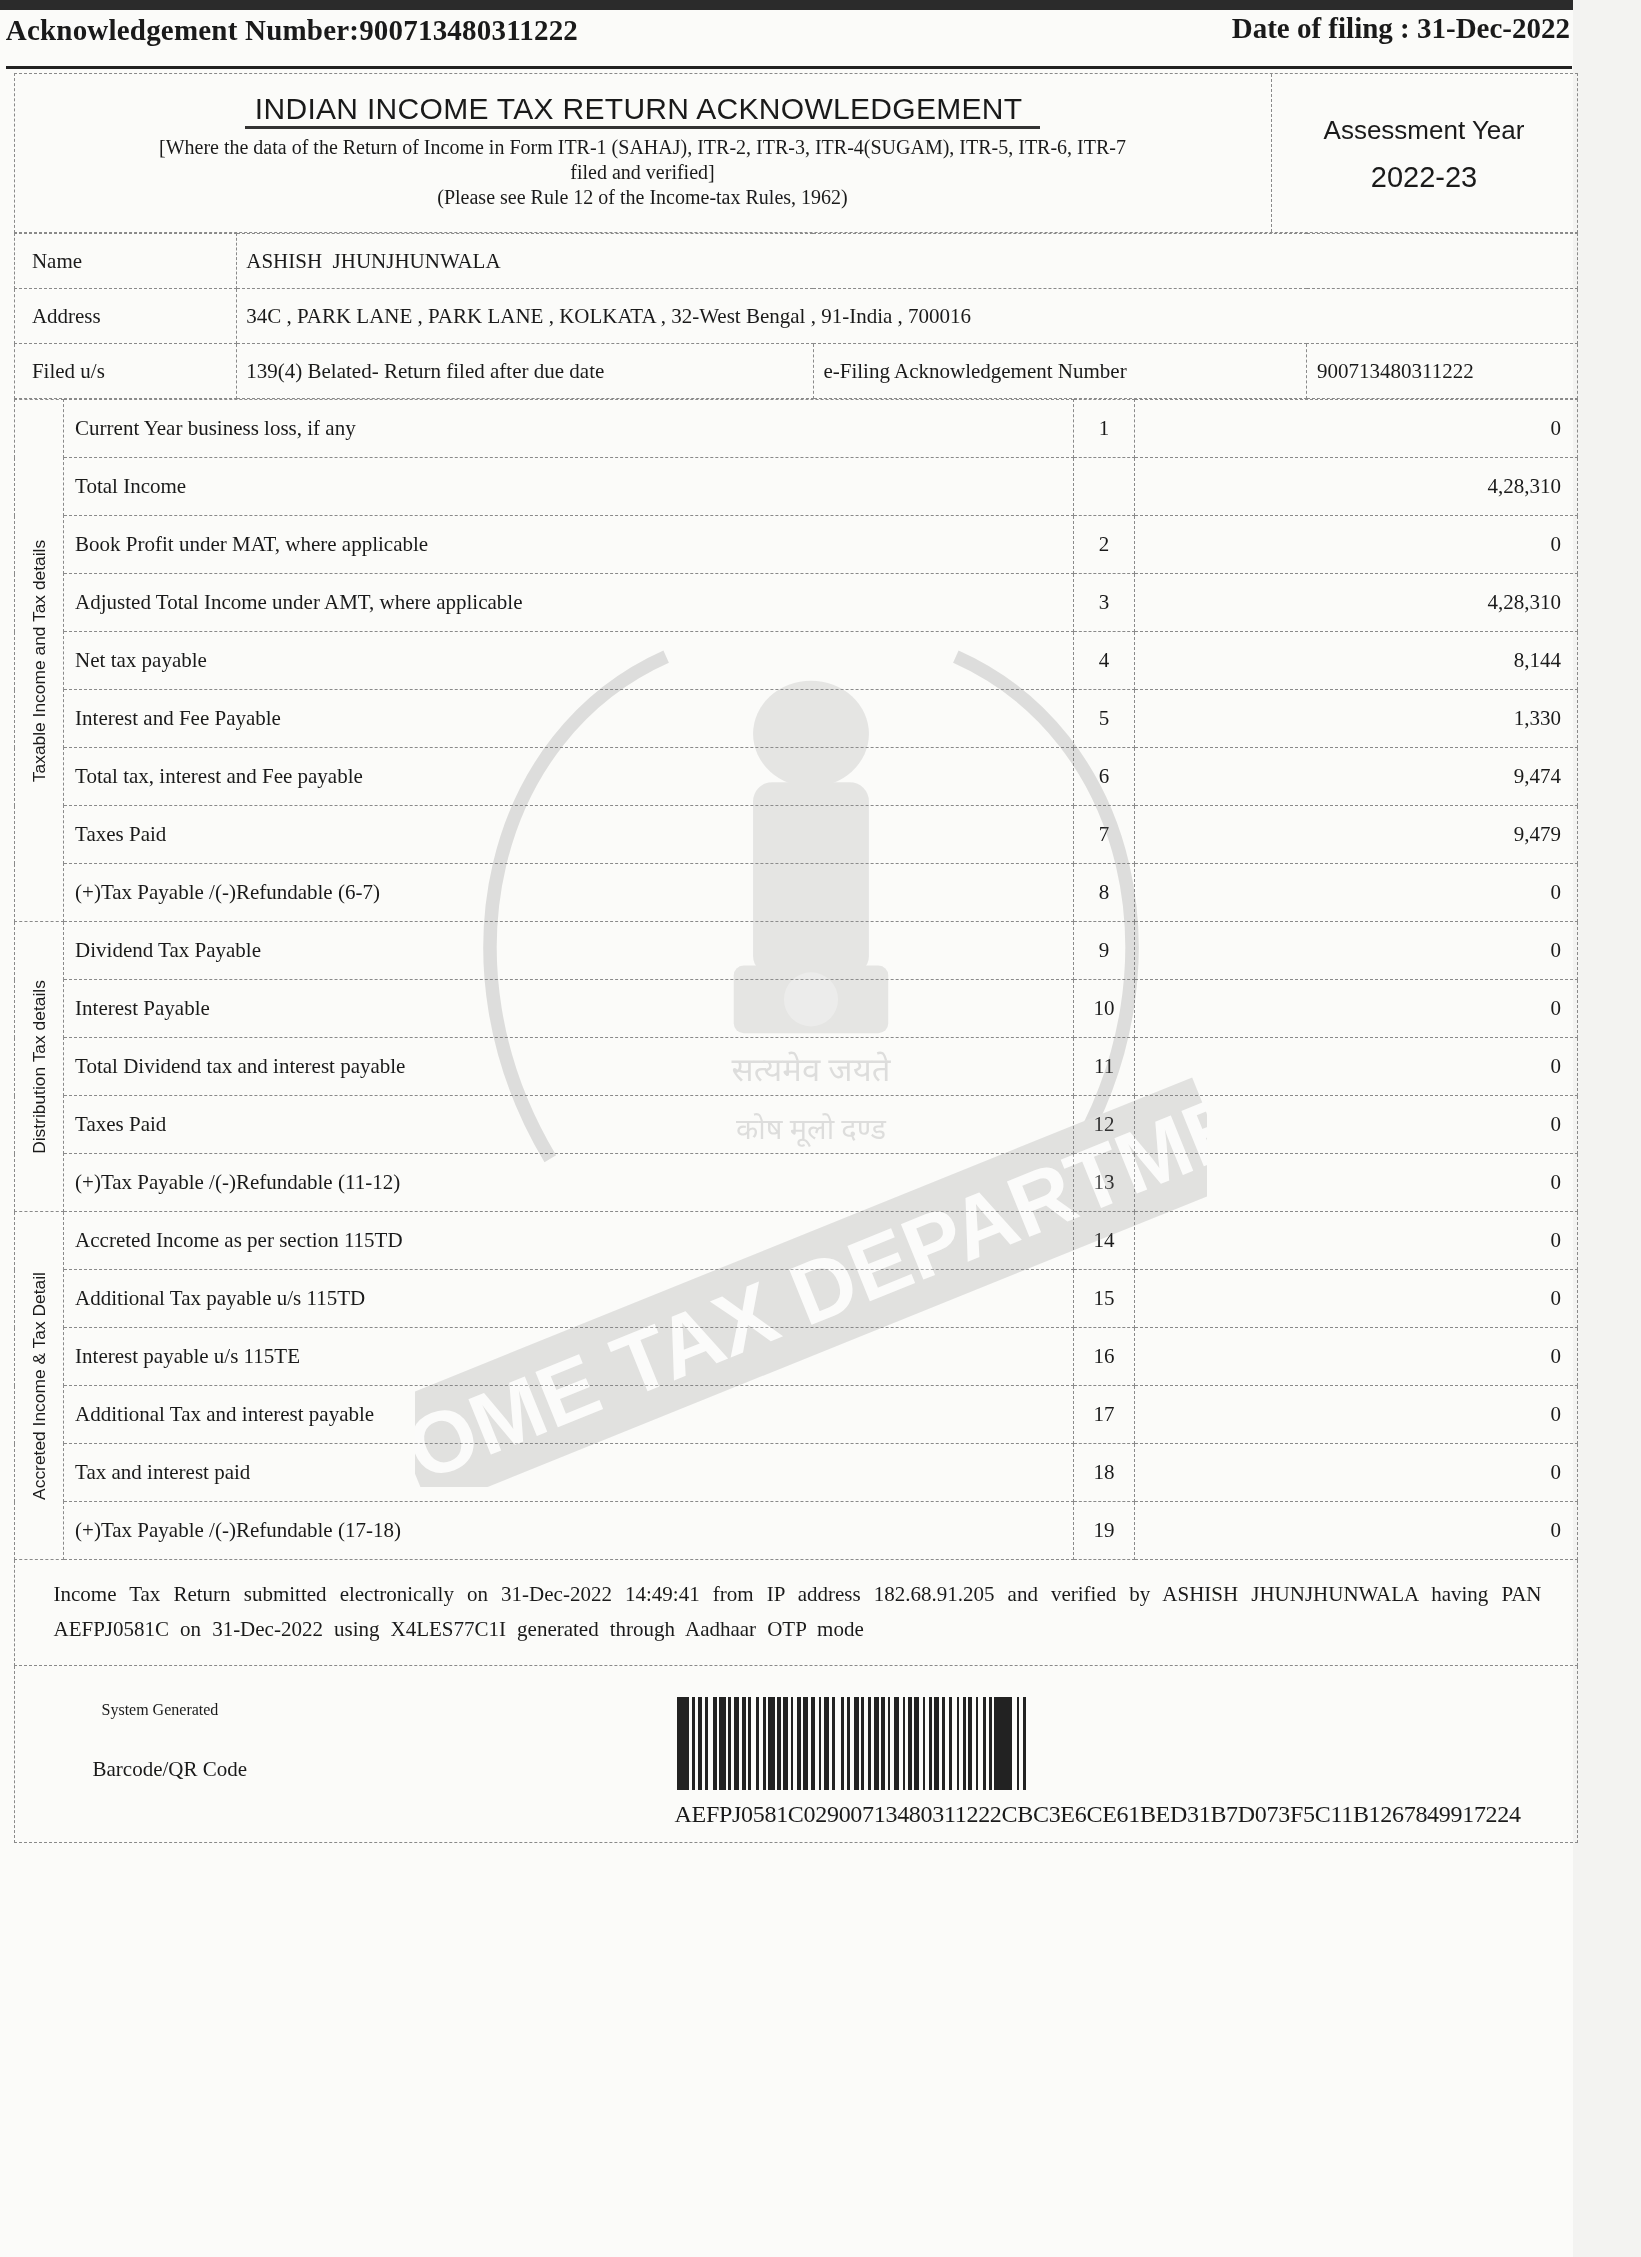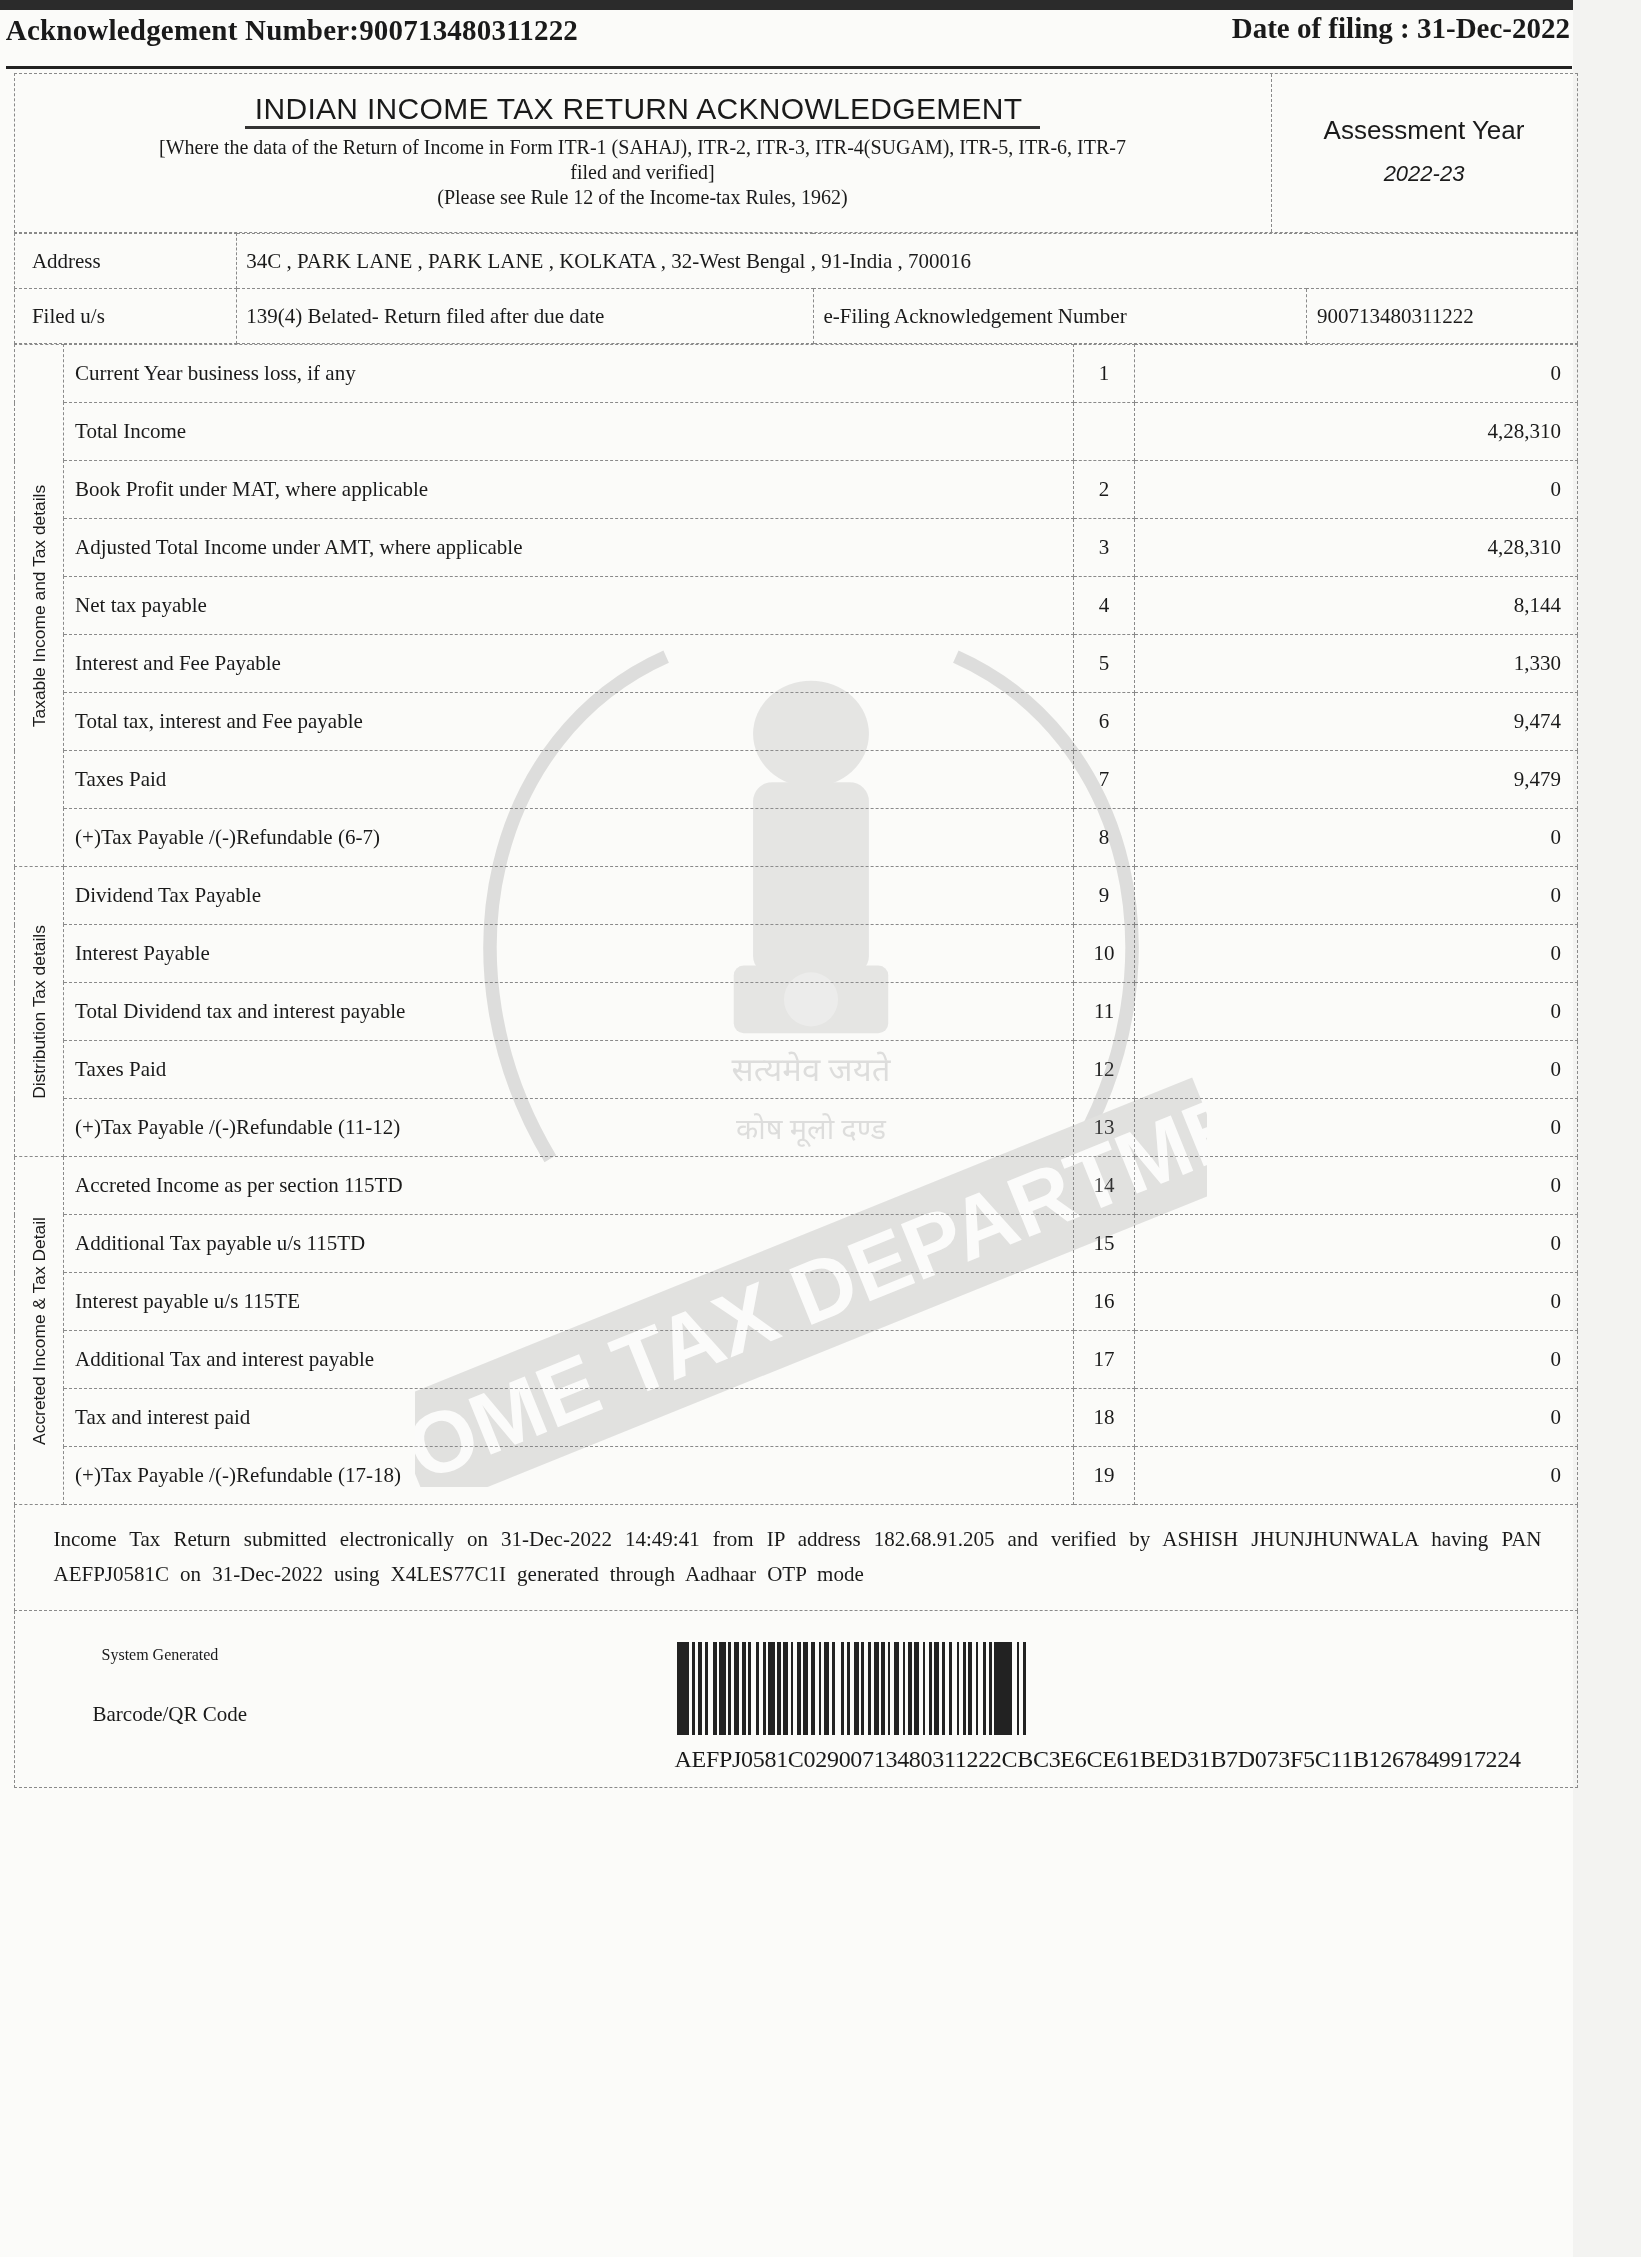--- a/index.html
+++ b/index.html
@@ -15,21 +15,21 @@
 
   .page { position: absolute; left: 13.5px; top: 73px; width: 1564px; }
 
   
   .titleblock { display: flex; height: 158px; border: 1px dashed #8a8a8a; }
   .title-left { flex: 1; text-align: center; position: relative; padding-top: 17.4px; }
   .title-main { display: inline-block; font-family: "Liberation Sans", sans-serif; font-size: 30px; letter-spacing: 0.3px; border-bottom: 3.9px solid #333; padding: 0 17.4px 0 9.7px; line-height: 35px; }
   .title-sub { font-size: 20px; line-height: 25px; margin-top: 5.8px; }
   .title-right { width: 305px; border-left: 1px dashed #8a8a8a; text-align: center; font-family: "Liberation Sans", sans-serif; }
   .ay-label { font-size: 26px; margin-top: 41px; }
-  .ay-value { font-size: 22px; margin-top: 15.4px; font-style: italic; }
+  .ay-value { font-size: 29px; margin-top: 15.4px; }
 
   
   .info { width: 100%; border-collapse: collapse; }
   .info td { border: 1px dashed #8a8a8a; font-size: 21px; height: 54px; padding: 0 9.7px; vertical-align: middle; }
   .info td.lbl { width: 194px; padding-left: 17.4px; }
 
   
   .tax { width: 100%; border-collapse: collapse; position: relative; }
   .tax td { border: 1px dashed #8a8a8a; font-size: 21px; height: 55px; vertical-align: middle; }
   .tax td.side { width: 48px; padding: 0; position: relative; }
@@ -73,20 +73,24 @@
       <div class="title-sub" style="margin-top:0">(Please see Rule 12 of the Income-tax Rules, 1962)</div>
     </div>
     <div class="title-right">
       <div class="ay-label">Assessment Year</div>
       <div class="ay-value">2022-23</div>
     </div>
   </div>
 
   <table class="info">
     <tbody>
+    <tr>
+      <td class="lbl">Name</td>
+      <td colspan="3" style="white-space:pre">ASHISH  JHUNJHUNWALA</td>
+    </tr>
     <tr>
       <td class="lbl">Address</td>
       <td colspan="3">34C , PARK LANE , PARK LANE , KOLKATA , 32-West Bengal , 91-India , 700016</td>
     </tr>
     <tr>
       <td class="lbl">Filed u/s</td>
       <td>139(4) Belated- Return filed after due date</td>
       <td>e-Filing Acknowledgement Number</td>
       <td>900713480311222</td>
     </tr>

